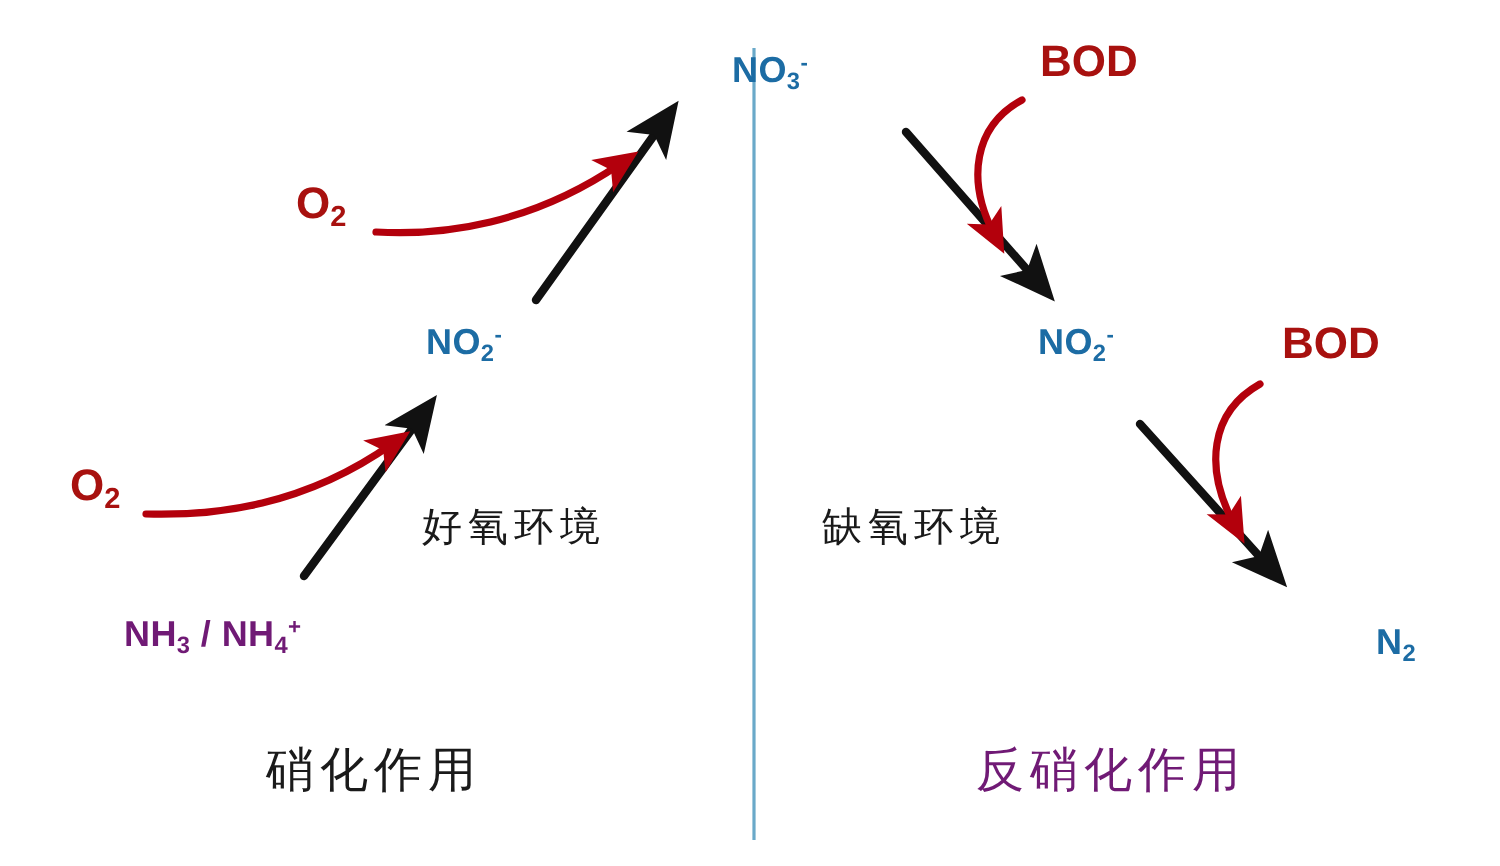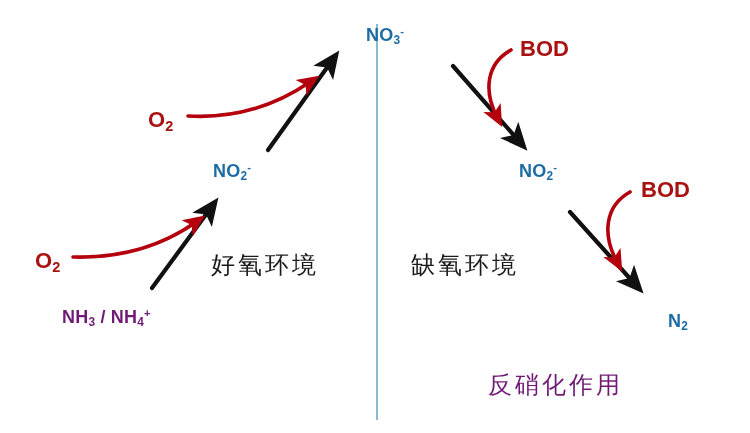--- a/index.html
+++ b/index.html
@@ -46,31 +46,30 @@
   .chem sup {
     font-size: 0.62em;
     vertical-align: 0.52em;
     font-weight: bold;
   }
   .reagent {
     font-family: "Liberation Sans", sans-serif;
     font-weight: bold;
     color: #a8110f;
     font-size: 22px;
-    margin-top: 18px;
   }
   .reagent sub {
     font-size: 0.66em;
     vertical-align: -0.28em;
     font-weight: bold;
   }
   .cjk {
     font-family: "DejaVu Serif", "Liberation Serif", serif;
     color: #1a1a1a;
-    font-size: 24px;
+    font-size: 20px;
     letter-spacing: 3px;
   }
   .cjk-bottom {
     font-family: "DejaVu Serif", "Liberation Serif", serif;
     color: #1a1a1a;
     font-size: 24px;
     letter-spacing: 3px;
   }
 </style>
 </head>
@@ -108,30 +107,31 @@
   </svg>
 
   <div class="label chem" style="left: 366px; top: 26px; color: rgb(28, 108, 164);">NO<sub>3</sub><sup>-</sup></div>
 
   <div class="label chem" style="left: 213px; top: 162px; color: rgb(28, 108, 164);">NO<sub>2</sub><sup>-</sup></div>
 
   <div class="label chem" style="left: 62px; top: 308px; color: #701a75;">NH<sub>3</sub> / NH<sub>4</sub><sup>+</sup></div>
 
   <div class="label chem" style="left: 519px; top: 162px; color: rgb(28, 108, 164);">NO<sub>2</sub><sup>-</sup></div>
 
-  <div class="label chem" style="left: 668px; top: 312px; color: rgb(28, 108, 164);">N<sub>2</sub></div>
+  <div class="label chem" style="left: 688px; top: 312px; color: rgb(28, 108, 164);">N<sub>2</sub></div>
 
   <div class="label reagent" style="left: 35px; top: 232px; color: rgb(168, 17, 15);">O<sub>2</sub></div>
 
   <div class="label reagent" style="left: 148px; top: 91px; color: rgb(168, 17, 15);">O<sub>2</sub></div>
 
   <div class="label reagent" style="left: 520px; top: 20px; color: rgb(168, 17, 15);">BOD</div>
 
   <div class="label reagent" style="left: 641px; top: 161px; color: rgb(168, 17, 15);">BOD</div>
 
   <div class="label cjk" style="left: 211px; top: 253px; color: rgb(26, 26, 26);">好氧环境</div>
 
   <div class="label cjk" style="left: 411px; top: 253px; color: rgb(26, 26, 26);">缺氧环境</div>
 
+  <div class="label cjk-bottom" style="left: 133px; top: 373px; color: rgb(26, 26, 26);">硝化作用</div>
 
   <div class="label cjk-bottom" style="left: 488px; top: 373px; color: #701a75;">反硝化作用</div>
 
 </div>
 
 </body></html>

